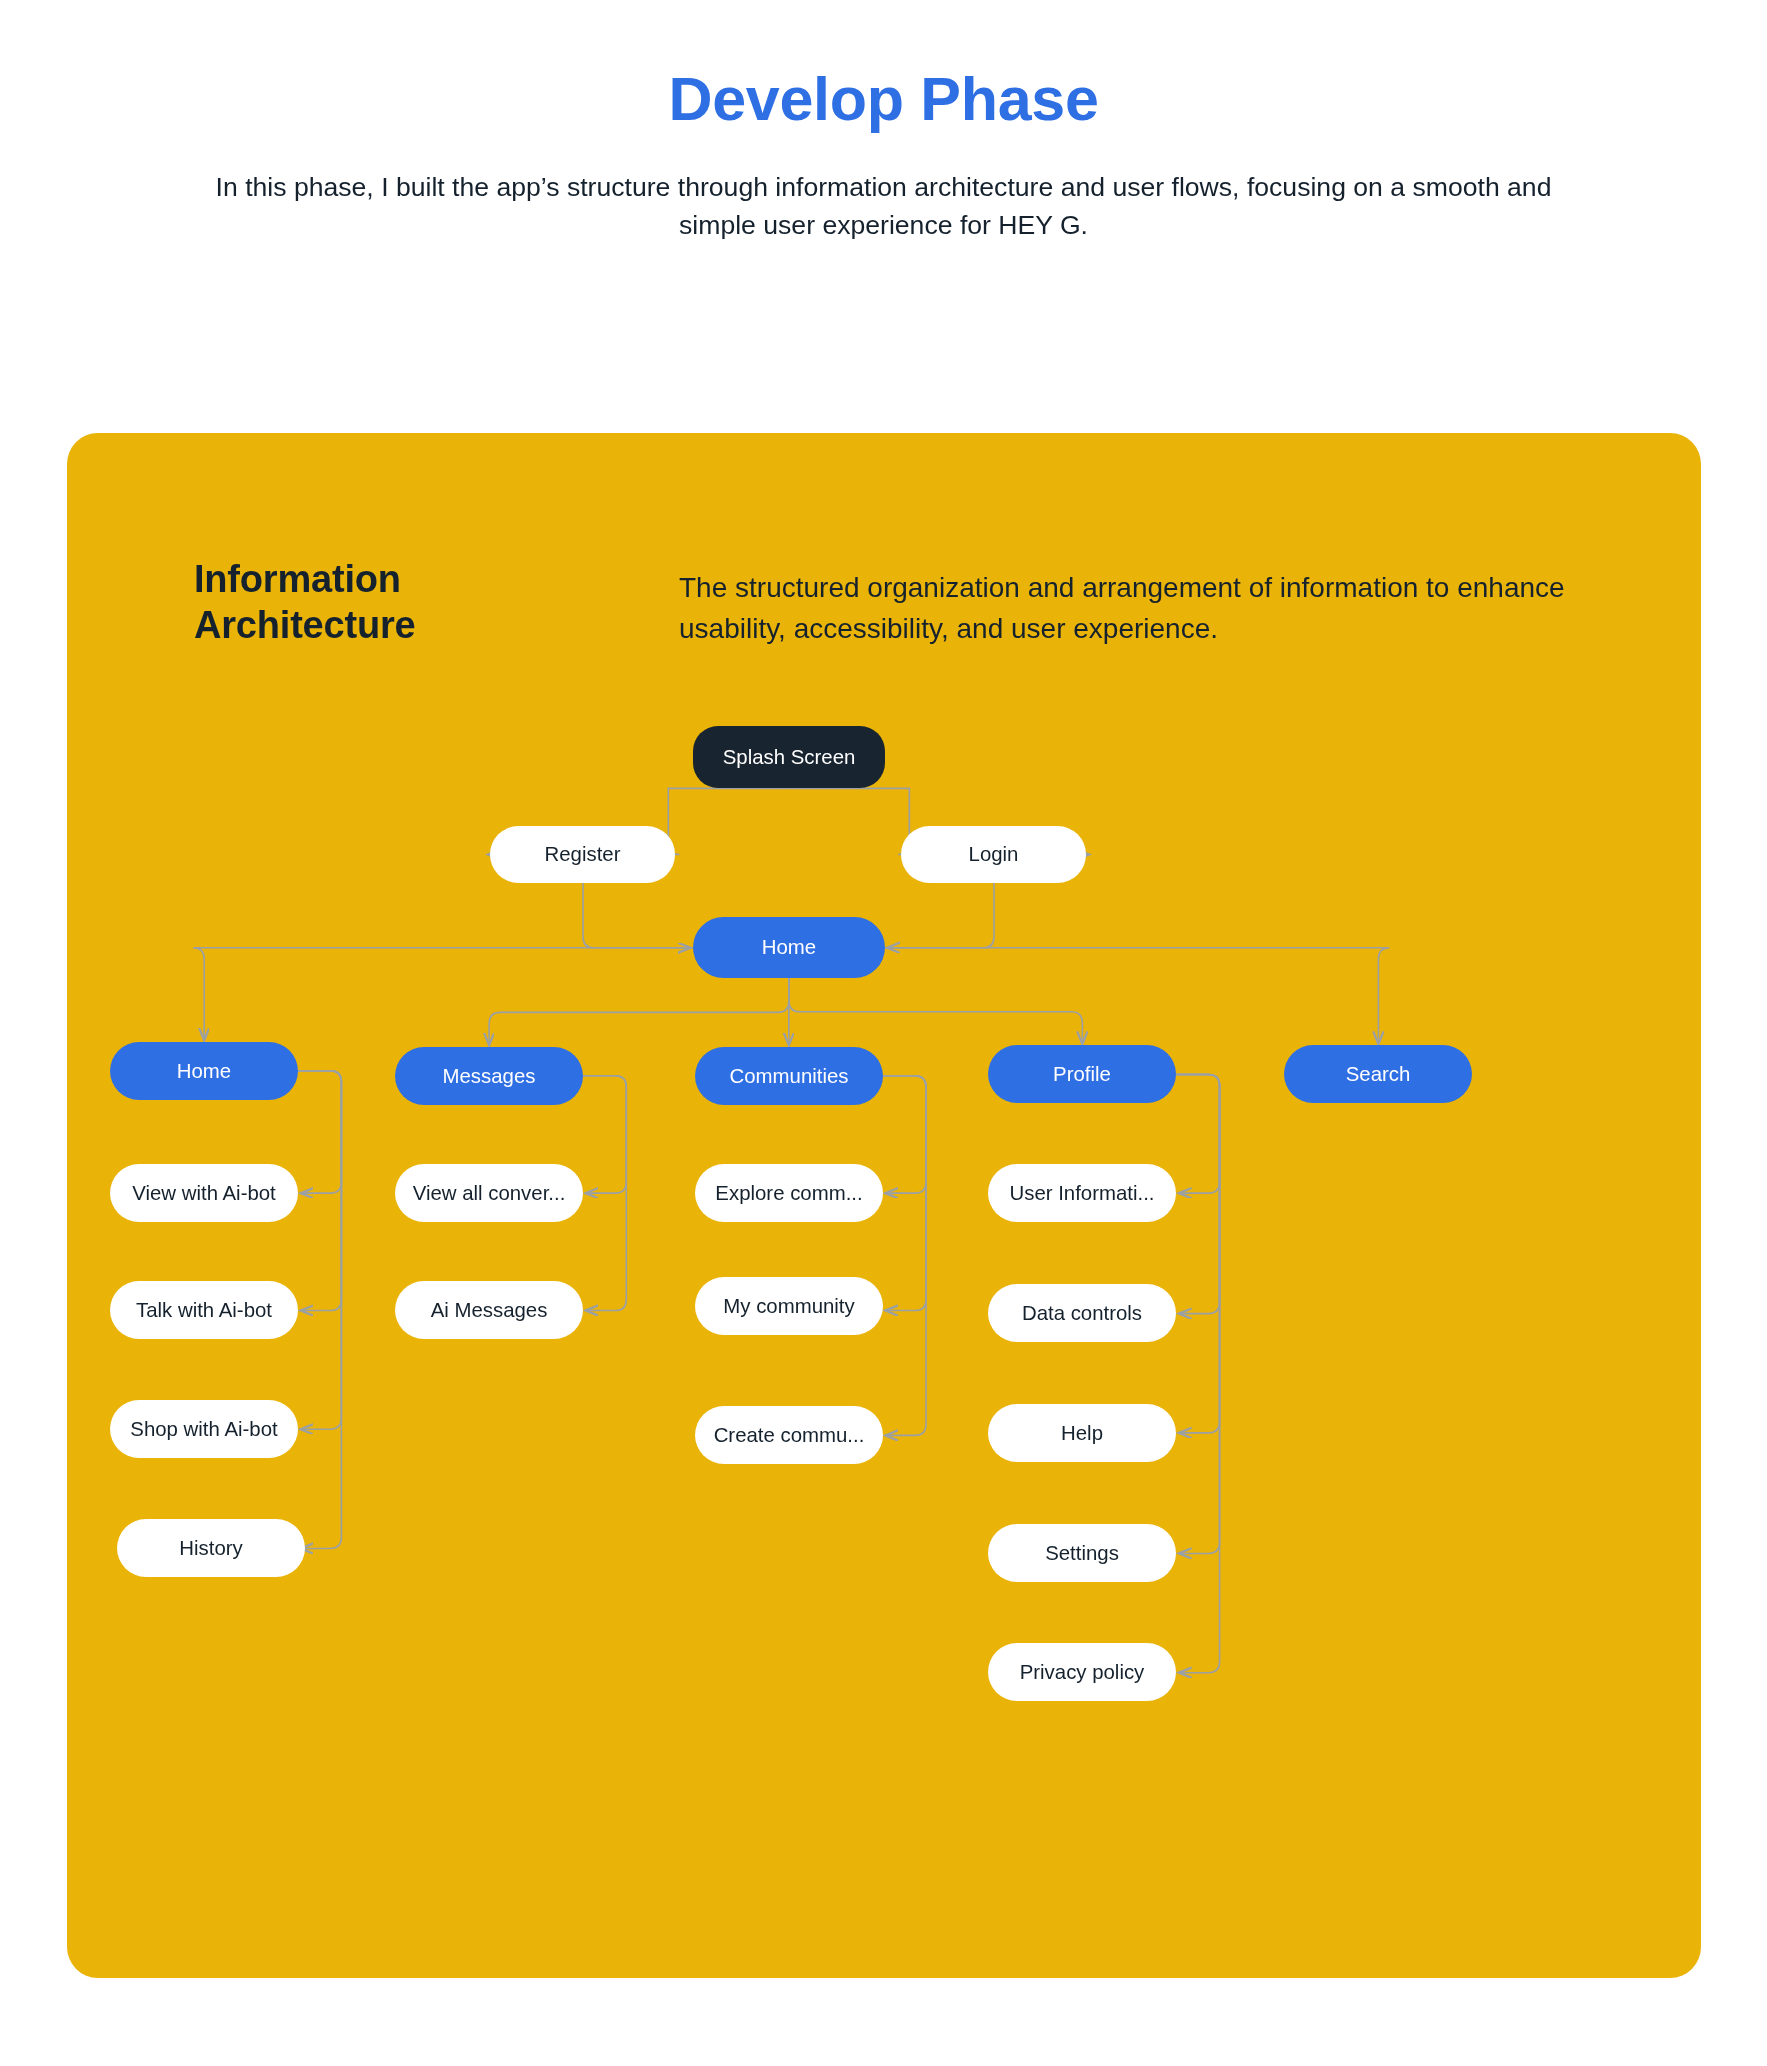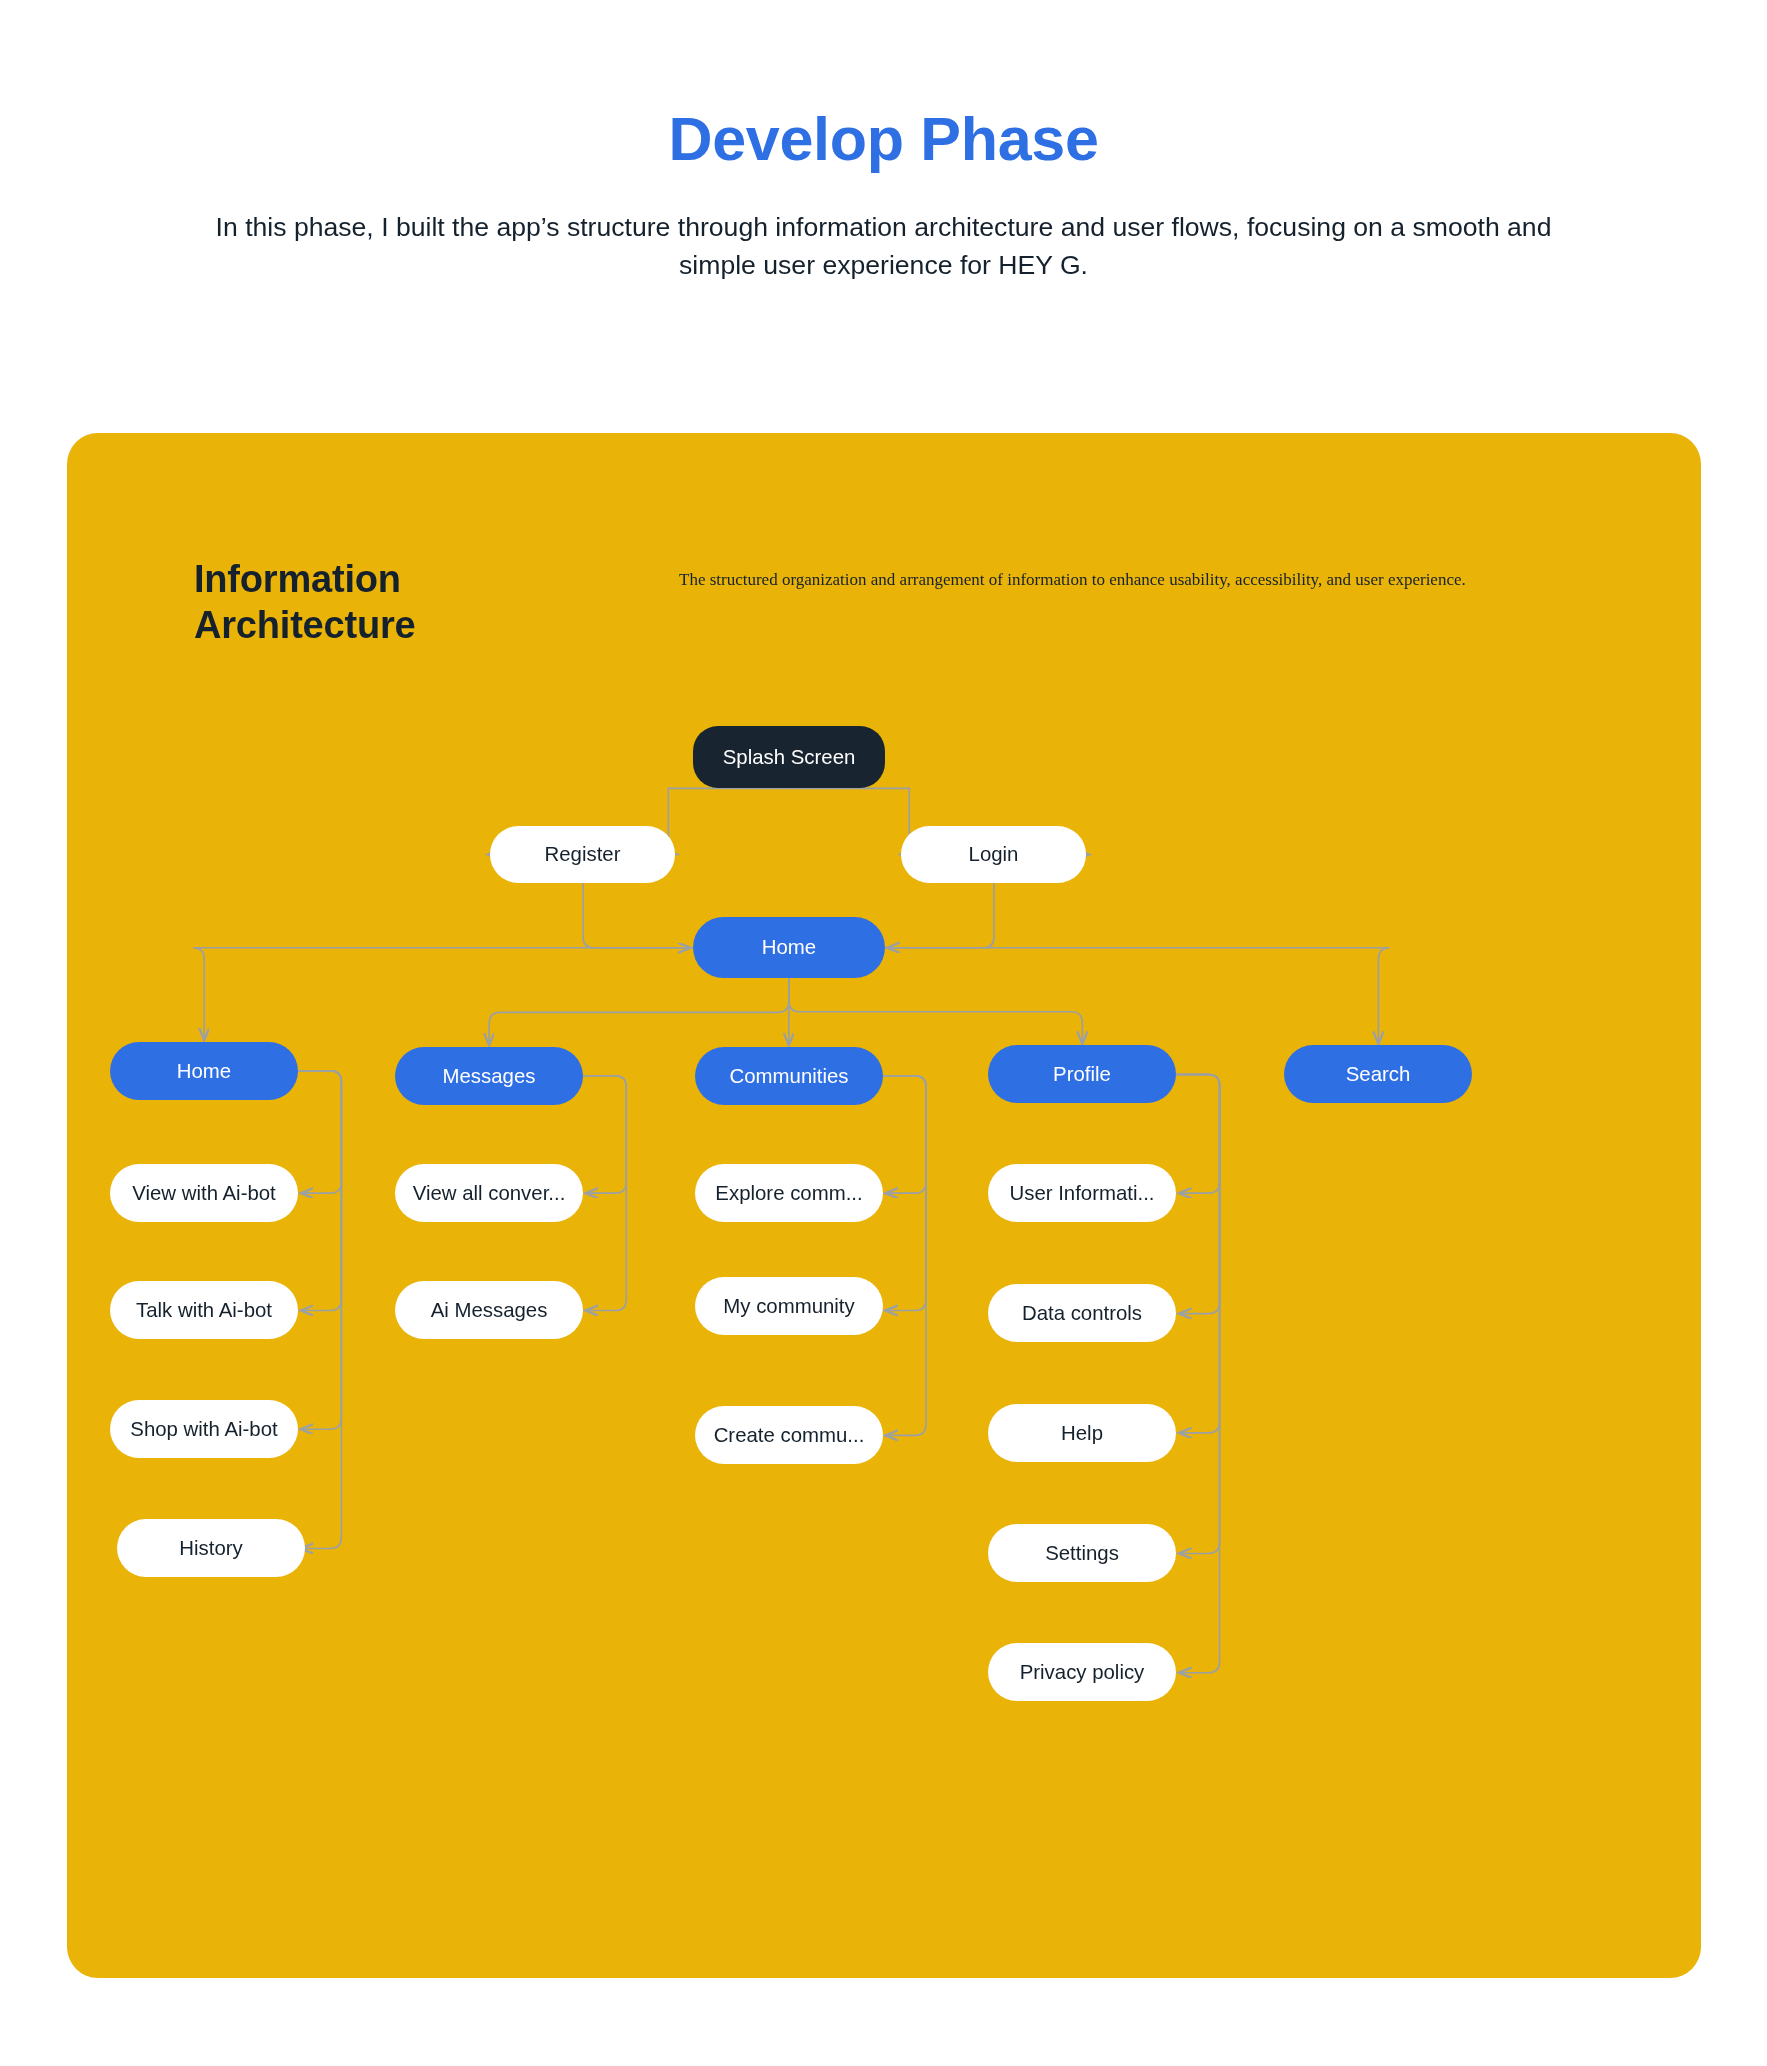--- a/index.html
+++ b/index.html
@@ -11,21 +11,21 @@
     width: 1767px;
     height: 2066px;
     font-family: "Liberation Sans", sans-serif;
     color: #15222e;
     position: relative;
     overflow: hidden;
   }
 
   
   .page-header {
-    padding-top: 107px;
+    padding-top: 67px;
     text-align: center;
   }
   .page-title {
     font-size: 61px;
     font-weight: 700;
     color: #2f6fe4;
     letter-spacing: -0.3px;
     margin: 0;
     line-height: 1.05;
   }
@@ -58,24 +58,23 @@
     font-weight: 700;
     line-height: 1.2;
     color: #15222e;
     letter-spacing: -0.2px;
   }
   .ia-desc {
     position: absolute;
     left: 612px;
     top: 135px;
     width: 964px;
-    font-size: 17px;
+    font-size: 28px;
     line-height: 1.45;
     color: #15222e;
-    font-family: Liberation Serif, serif;
   }
 
   
   .diagram {
     position: absolute;
     left: 0;
     top: 0;
     width: 1634px;
     height: 1545px;
   }

